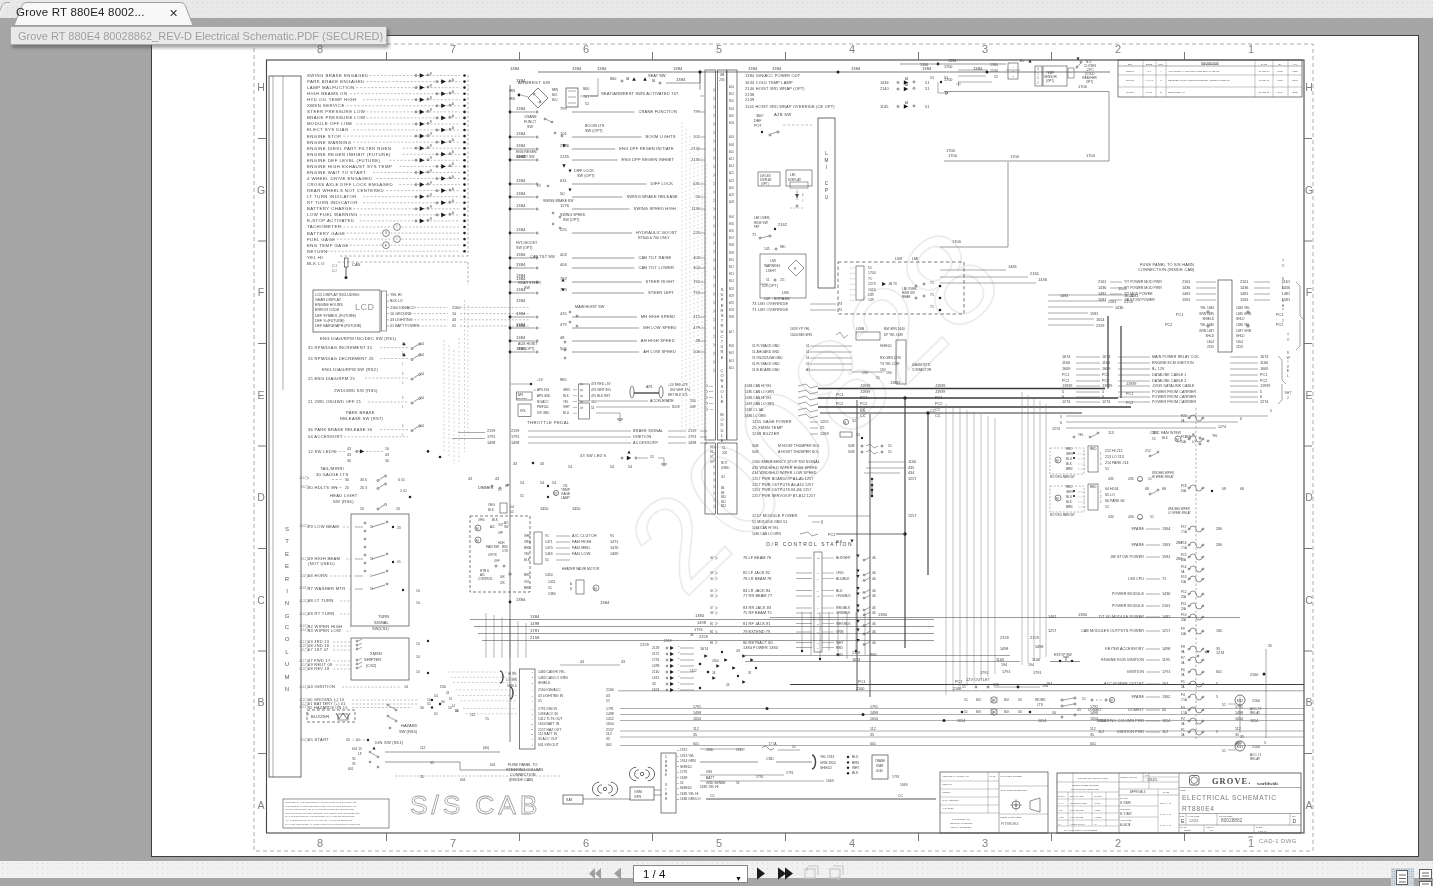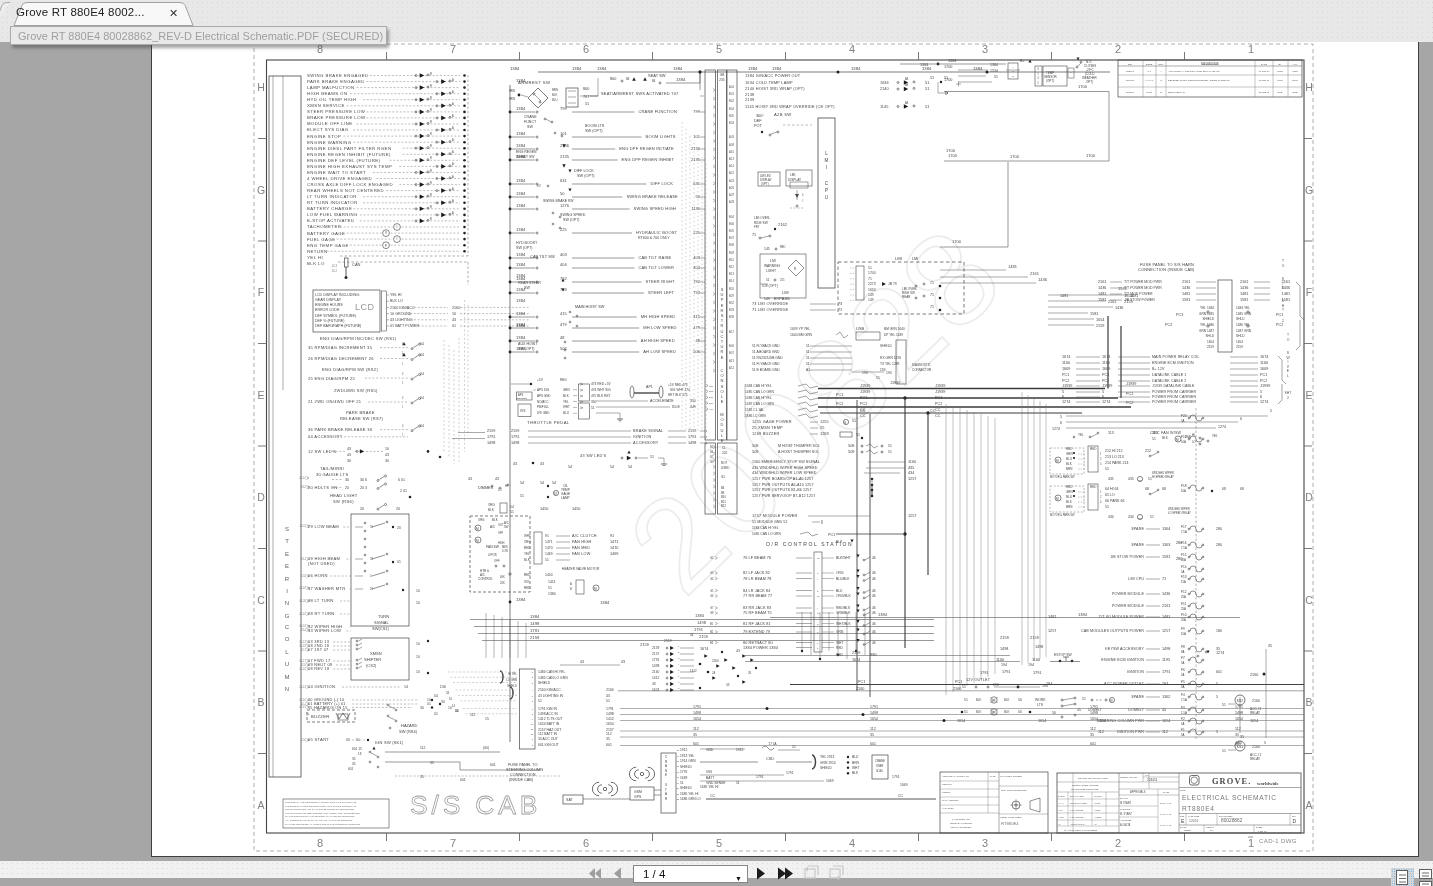--- a/index.html
+++ b/index.html
@@ -1,15 +1,15 @@
 <!DOCTYPE html>
 <html><head><meta charset="utf-8"><style>
 *{margin:0;padding:0;box-sizing:border-box}
 body{width:1433px;height:886px;position:relative;overflow:hidden;font-family:"Liberation Sans",sans-serif;background:#a6a6a6}
-.tabbar{position:absolute;left:0;top:0;width:1433px;height:42px;background:#e8e8e8;z-index:8;
+.tabbar{position:absolute;left:0;top:0;width:1433px;height:18px;background:#e8e8e8;z-index:8;
  background-image:radial-gradient(#d6d6d6 0.65px, transparent 0.75px);background-size:5px 5px}
 .tabtext{position:absolute;left:16px;top:6px;font-size:11.5px;color:#222;z-index:10;letter-spacing:0.2px}
 .tabx{position:absolute;left:169px;top:6.5px;font-size:11px;color:#333;z-index:10}
 .page{position:absolute;left:151px;top:35px;width:1268px;height:822px;background:#fff;border:1.5px solid #3f3f3f;z-index:2}
 .tooltip{position:absolute;left:10px;top:25.5px;width:377px;height:19px;background:#e9e9e9;border:1px solid #ababab;box-shadow:2px 3px 3px rgba(60,60,60,0.45);z-index:12;font-size:11px;color:#9f9f9f;line-height:18px;padding-left:7px;white-space:nowrap;overflow:hidden}
 .toolbar{position:absolute;left:0;top:861px;width:1433px;height:17px;background:#f1f1f1;z-index:8;
  background-image:radial-gradient(#d9d9d9 0.65px, transparent 0.75px);background-size:5px 5px}
 .combo{position:absolute;left:633px;top:4px;width:115px;height:18px;background:#fff;border:1px solid #878787;font-size:11.5px;color:#111;line-height:16px;padding-left:9px}
 .combo span{position:absolute;right:5px;top:4.5px;font-size:7px;color:#111}
 .ricon1{position:absolute;left:1391px;top:7px;width:23px;height:18px;background-image:radial-gradient(#53a4ea 0.7px, #d8d8d8 0.8px);background-size:2.4px 2.4px}

